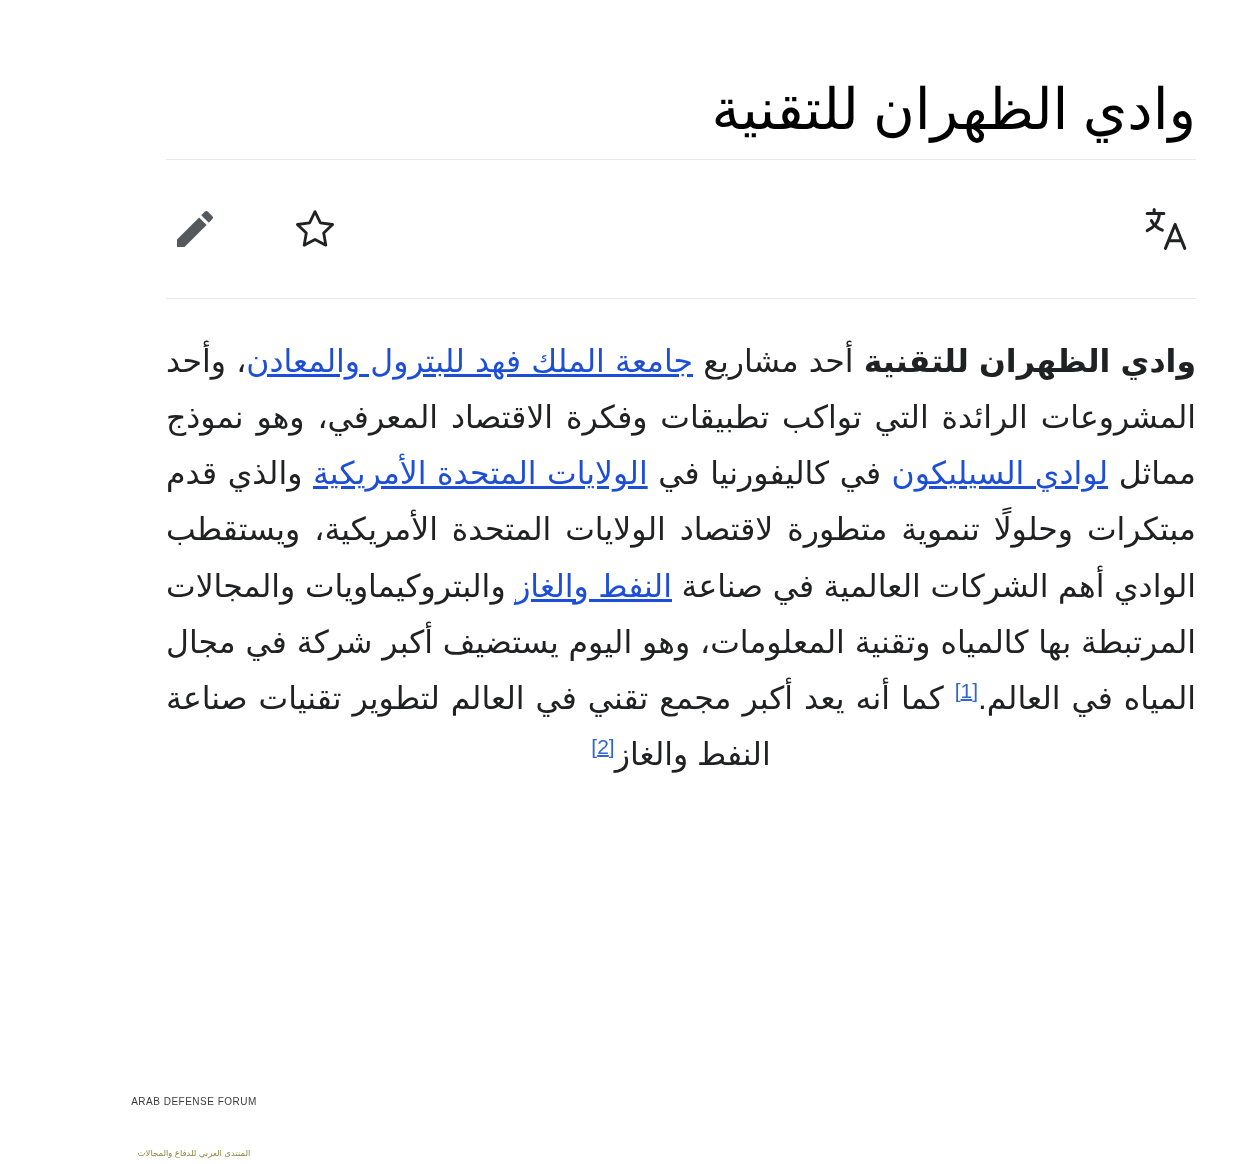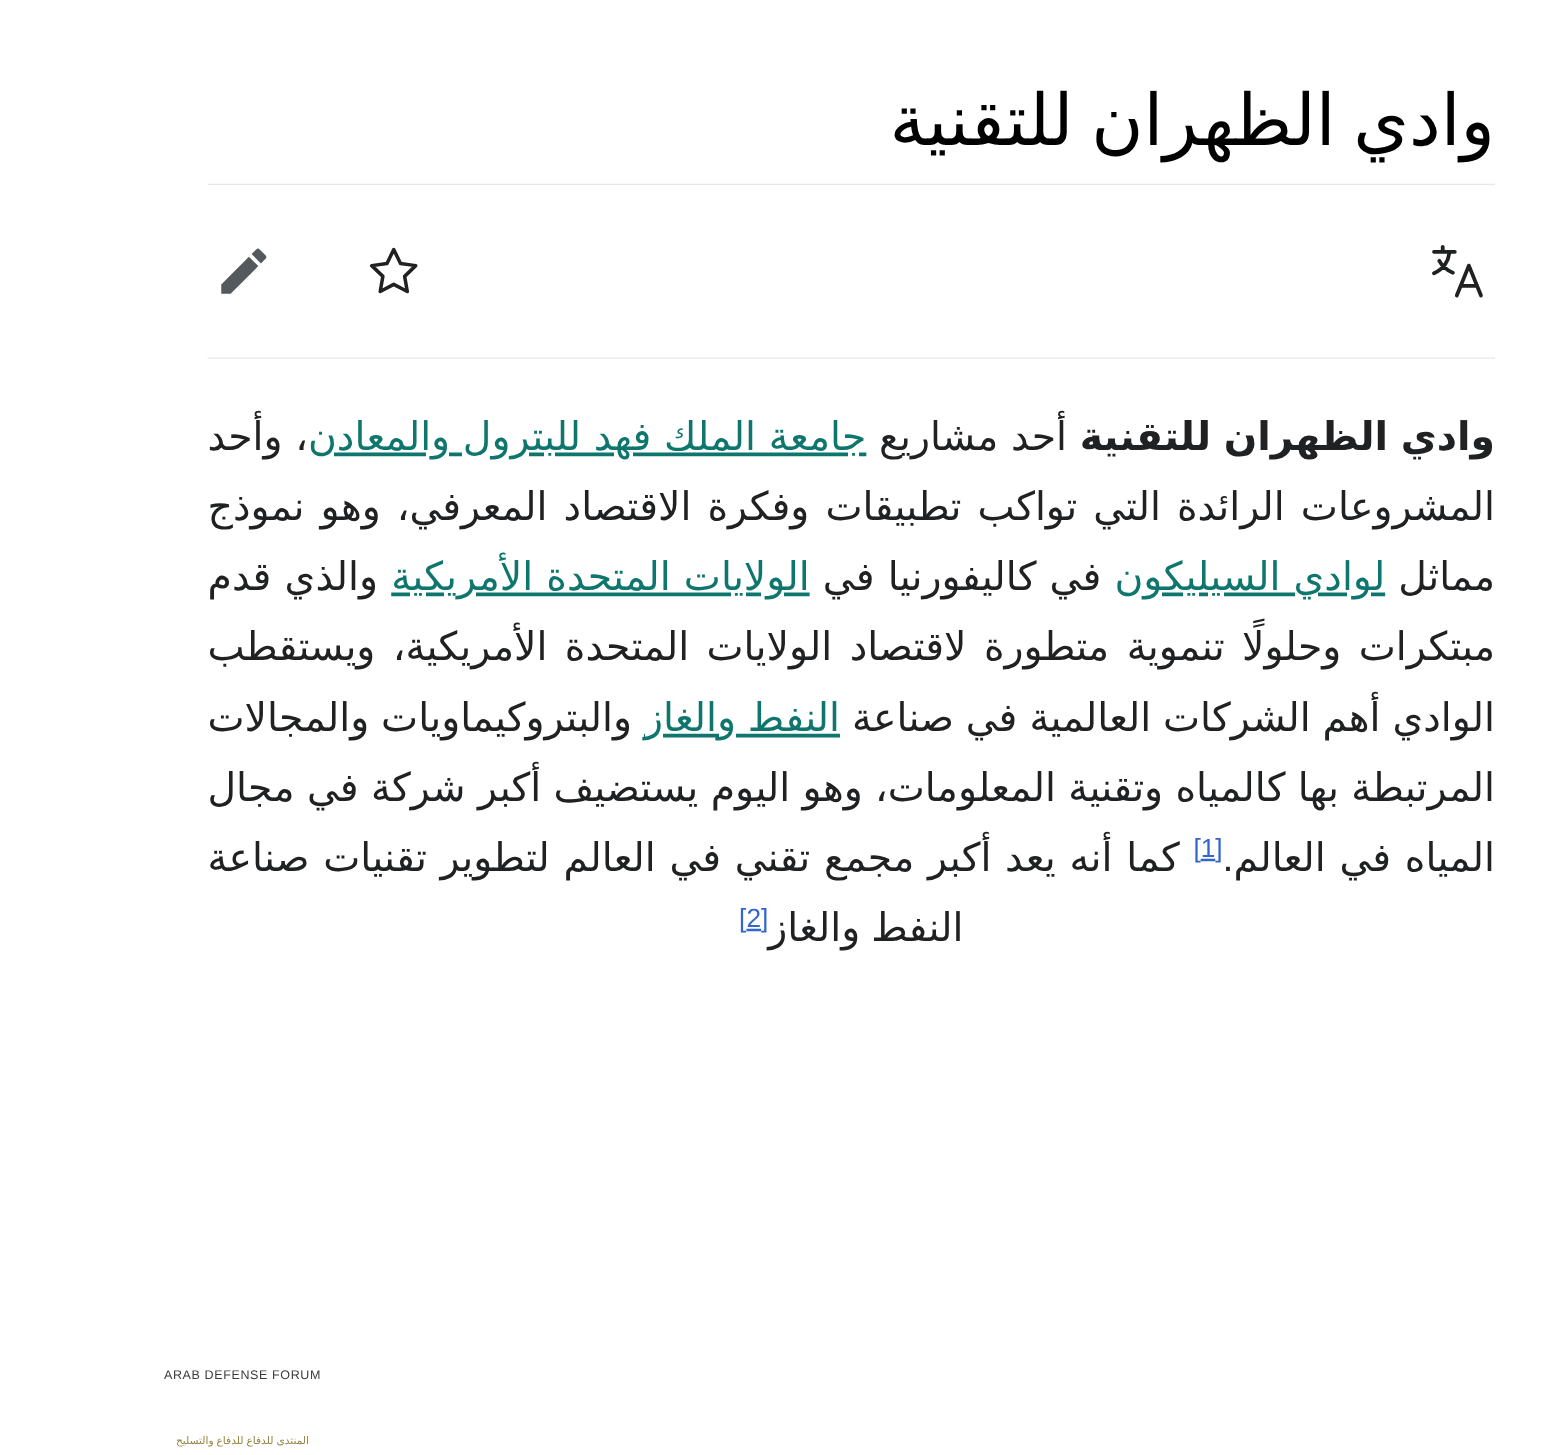--- a/index.html
+++ b/index.html
@@ -12,21 +12,21 @@
     height: 1164px;
     font-family: "Liberation Sans", "DejaVu Sans", sans-serif;
     color: #202122;
     overflow: hidden;
     position: relative;
   }
   .page {
     width: 1122px;
     height: 1164px;
     box-sizing: border-box;
-    padding: 4px 46px;
+    padding: 16px 46px;
     position: relative;
   }
   .title {
     font-family: "Liberation Serif", "DejaVu Serif", serif;
     font-size: 57px;
     line-height: 1.25;
     font-weight: 400;
     text-align: right;
     color: #000000;
     margin: 0;
@@ -66,21 +66,21 @@
     padding-top: 34px;
     font-size: 31.5px;
     line-height: 1.78;
     text-align: justify;
     text-align-last: center;
     color: #202122;
     direction: rtl;
   }
   .content p { margin: 0; }
   .bold { font-weight: 700; }
-  .wlink { color: #0f766e; }
+  .wlink { color: #1d4ed8; }
   .ref {
     color: #3366cc;
     font-size: 21px;
     vertical-align: super;
     line-height: 0;
     cursor: pointer;
   }
 
   .watermark {
     position: absolute;
@@ -153,16 +153,16 @@
     <svg width="120" height="56" viewBox="0 0 120 56" aria-hidden="true">
       <path d="M60 6 L74 11 L74 27 C74 36 67 42 60 45 C53 42 46 36 46 27 L46 11 Z" fill="#1f2a33"></path>
       <path d="M60 9.5 L71 13.5 L71 27 C71 34.5 65.5 39.5 60 42 C54.5 39.5 49 34.5 49 27 L49 13.5 Z" fill="none" stroke="#c8a94b" stroke-width="1.2"></path>
       <text x="60" y="27" font-size="9" font-family="Liberation Sans, sans-serif" fill="#c8a94b" text-anchor="middle" font-weight="bold">DA</text>
       <path d="M46 20 C34 20 22 24 10 30 C22 29 30 30 40 33 C36 29 40 24 46 23 Z" fill="#2b3138"></path>
       <path d="M74 20 C86 20 98 24 110 30 C98 29 90 30 80 33 C84 29 80 24 74 23 Z" fill="#2b3138"></path>
       <path d="M46 27 C36 28 26 32 17 37 C27 35.5 35 36 43 38.5 C40 34.5 42 30 46 29.5 Z" fill="#3a4149"></path>
       <path d="M74 27 C84 28 94 32 103 37 C93 35.5 85 36 77 38.5 C80 34.5 78 30 74 29.5 Z" fill="#3a4149"></path>
     </svg>
     <div class="wm-text1">ARAB DEFENSE FORUM</div>
-    <div class="wm-text2">المنتدى للدفاع للدفاع والتسليح</div>
+    <div class="wm-text2">المنتدى العربي للدفاع والمجالات</div>
   </div>
 
 </div>
 
 </body></html>

